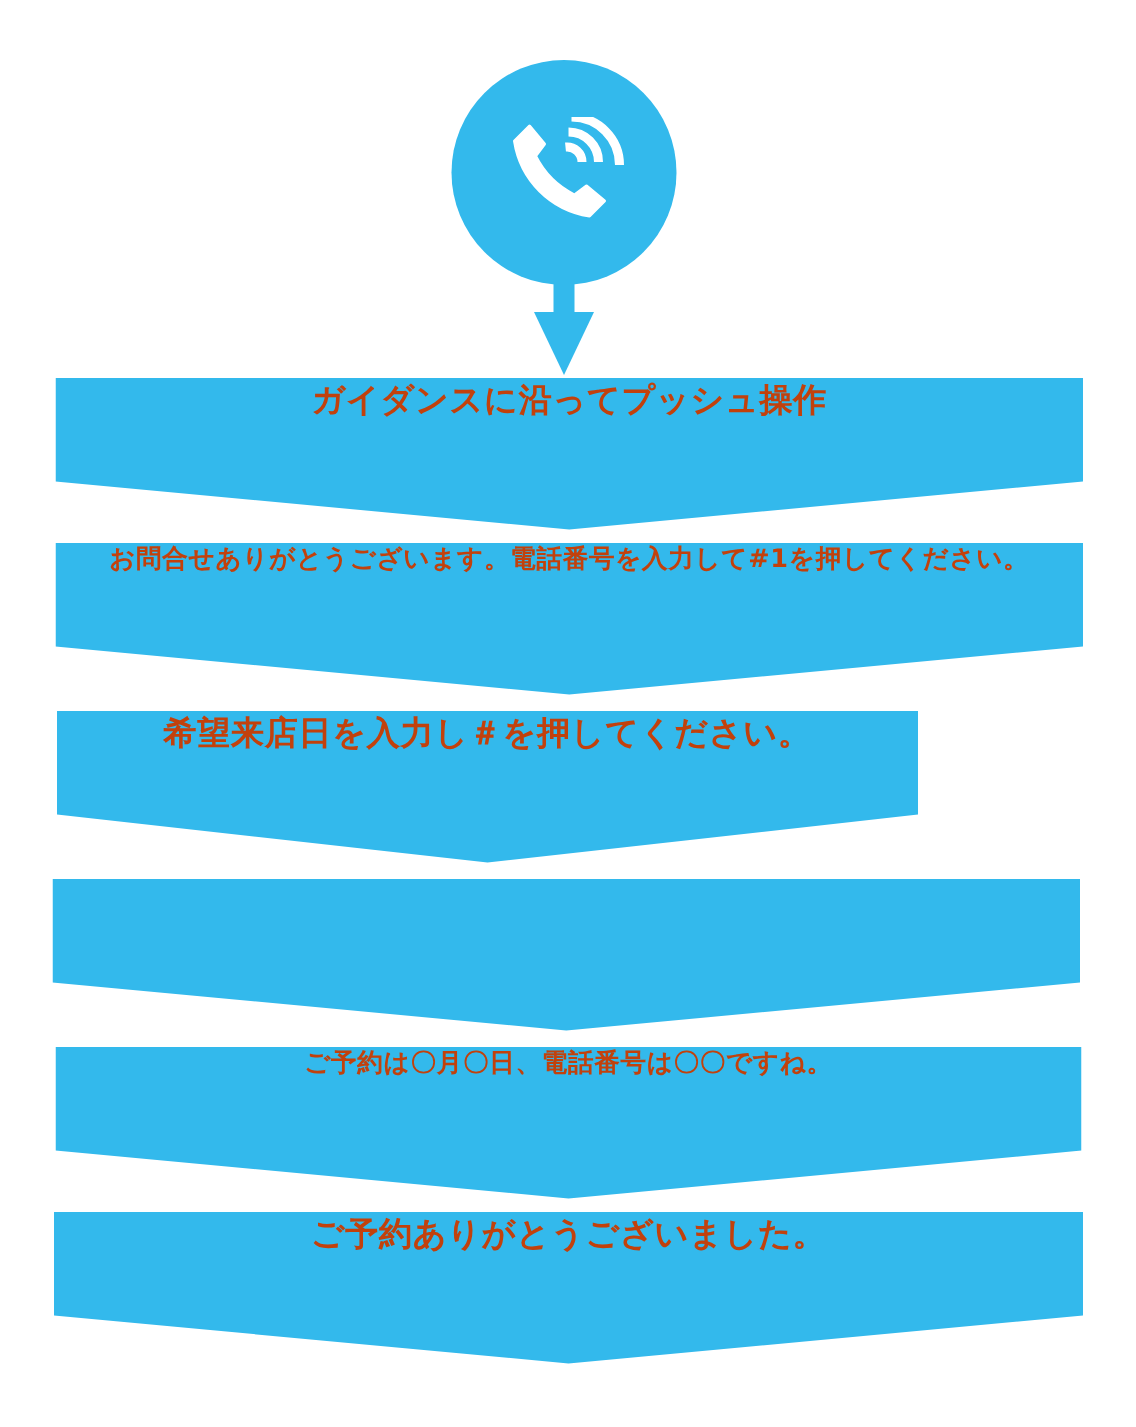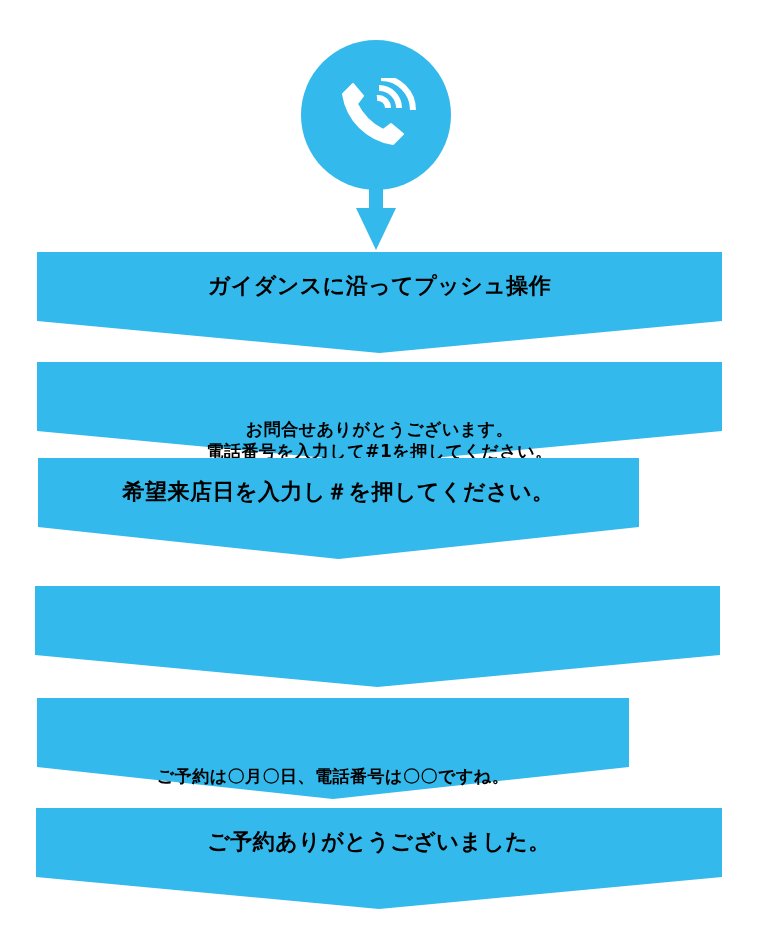--- a/index.html
+++ b/index.html
@@ -8,24 +8,24 @@
     .circle { position: absolute; left: 301px; top: 40px; width: 150px; height: 150px;
               border-radius: 50%; background: var(--accent); }
     .phone-svg { position: absolute; left: 333px; top: 78px; width: 86px; height: 80px; }
     .stem { position: absolute; left: 369px; top: 186px; width: 14px; height: 26px; background: var(--accent); }
     .arrowhead { position: absolute; left: 356px; top: 208px; width: 0; height: 0;
                  border-left: 20px solid transparent; border-right: 20px solid transparent;
                  border-top: 42px solid var(--accent); }
     .step { position: absolute; height: 102px; }
     .step svg.shape { position: absolute; left: 0; top: 0; width: 100%; height: 100%; }
     .step .label { position: absolute; left: 0; right: 0; top: 0; height: 68px;
-                   display: flex; align-items: center; justify-content: center; text-align: center;
-                   color: #000000; font-weight: bold; letter-spacing: 0.5px; }
+                   display: flex; align-items: flex-start; justify-content: center; text-align: center;
+                   color: #c2410c; font-weight: bold; letter-spacing: 0.5px; }
     .step .label.big { font-size: 22px; }
-    .step .label.small { font-size: 17px; line-height: 22px; flex-direction: column; margin-top: 44px; }
+    .step .label.small { font-size: 17px; line-height: 22px; flex-direction: row; }
   </style>
 </head>
 <body>
 
 <div class="circle"></div>
 <svg class="phone-svg" viewBox="0 0 86 80">
   <path d="M10 16 L20 6 L30 18 L24 26 C30 38 38 46 50 52 L58 46 L70 56 L60 66 C34 62 14 42 10 16 Z" fill="#ffffff" stroke="#ffffff" stroke-width="2" stroke-linejoin="round"></path>
   <path d="M46 10 A 20 20 0 0 1 66 30" fill="none" stroke="#ffffff" stroke-width="6"></path>
   <path d="M48 0 A 32 32 0 0 1 80 32" fill="none" stroke="#ffffff" stroke-width="6"></path>
   <path d="M44 20 A 10 10 0 0 1 55 30" fill="none" stroke="#ffffff" stroke-width="6"></path>
@@ -44,34 +44,34 @@
     </div>
     <div class="step" style="left: 37px; top: 362px; width: 685px;">
       <svg class="shape" viewBox="0 0 685 102" preserveAspectRatio="none">
         <polygon points="0,0 685,0 685,69 342.5,101 0,69" fill="#33b9ec"></polygon>
       </svg>
       <div class="label small">
         <span>お問合せありがとうございます。</span>
         <span>電話番号を入力して#1を押してください。</span>
       </div>
     </div>
-    <div class="step" style="left: 38px; top: 458px; width: 574px; padding-left: 27px;">
+    <div class="step" style="left: 38px; top: 474px; width: 574px;">
       <svg class="shape" viewBox="0 0 684 102" preserveAspectRatio="none">
         <polygon points="0,0 684,0 684,69 342,101 0,69" fill="#33b9ec"></polygon>
       </svg>
       <div class="label big">
         <span>希望来店日を入力し＃を押してください。</span>
       </div>
     </div>
     <div class="step" style="left: 35px; top: 586px; width: 685px;">
       <svg class="shape" viewBox="0 0 685 102" preserveAspectRatio="none">
         <polygon points="0,0 685,0 685,69 342.5,101 0,69" fill="#33b9ec"></polygon>
       </svg>
     </div>
-    <div class="step" style="left: 37px; top: 698px; width: 592px;">
+    <div class="step" style="left: 37px; top: 698px; width: 684px;">
       <svg class="shape" viewBox="0 0 684 102" preserveAspectRatio="none">
         <polygon points="0,0 684,0 684,69 342,101 0,69" fill="#33b9ec"></polygon>
       </svg>
       <div class="label small">
         <span>ご予約は〇月〇日、電話番号は〇〇ですね。</span>
       </div>
     </div>
     <div class="step" style="left: 36px; top: 808px; width: 686px;">
       <svg class="shape" viewBox="0 0 686 102" preserveAspectRatio="none">
         <polygon points="0,0 686,0 686,69 343,101 0,69" fill="#33b9ec"></polygon>

